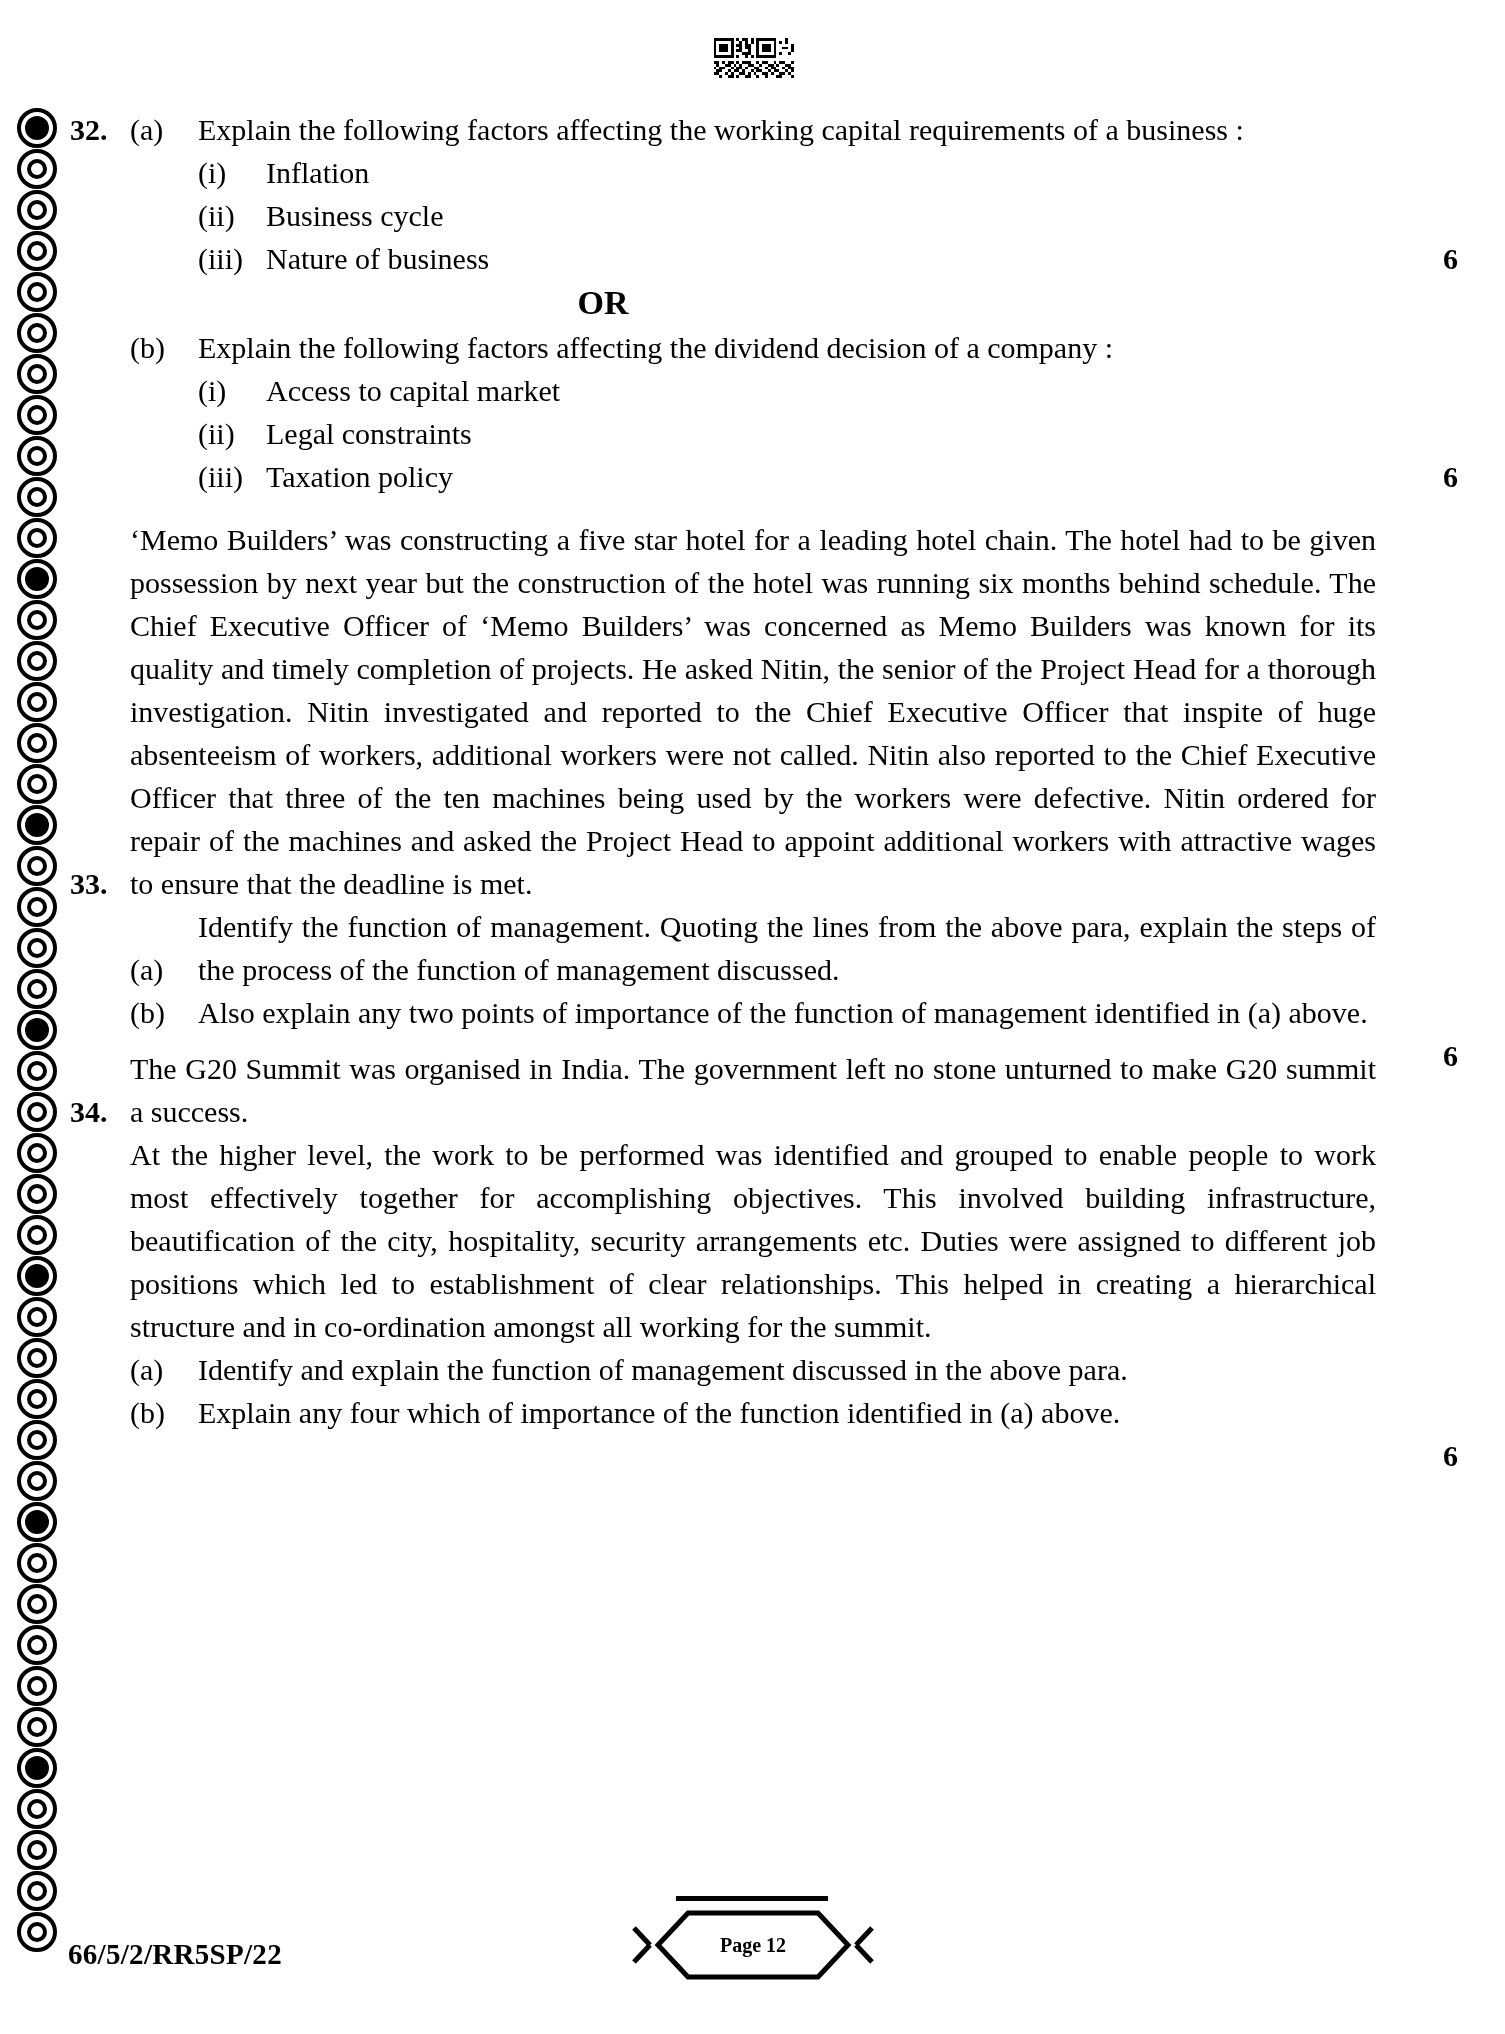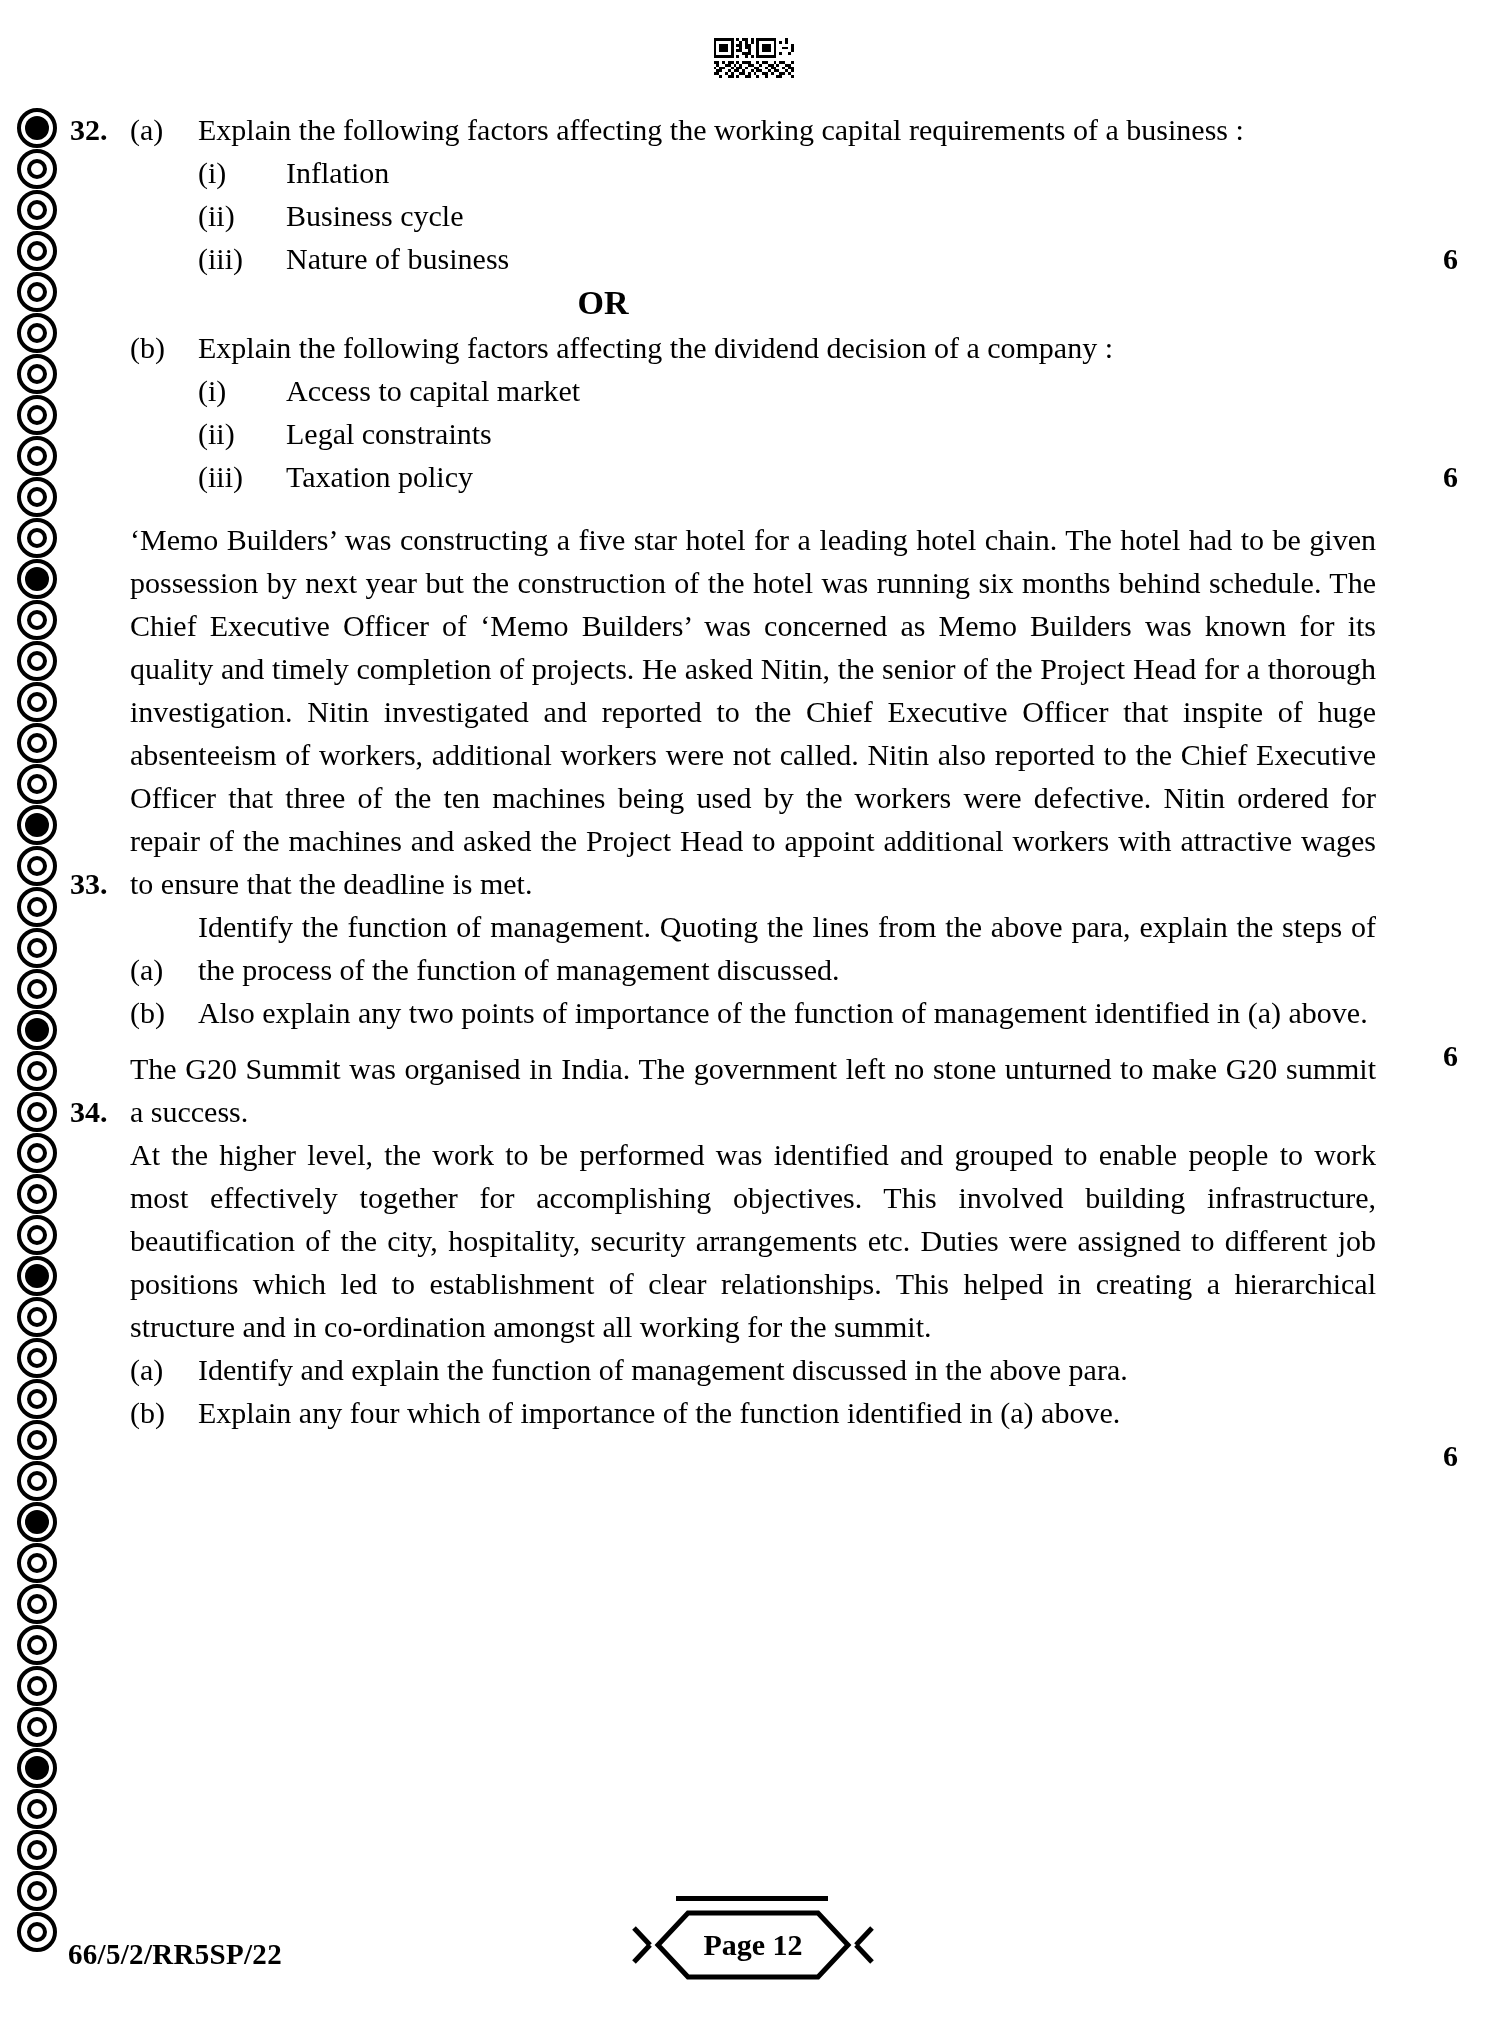--- a/index.html
+++ b/index.html
@@ -147,21 +147,21 @@
   .roman-item {
     display: flex;
     align-items: flex-start;
     font-size: 30px;
     line-height: 43px;
   }
   .roman-mark {
     width: 68px;
     flex: 0 0 68px;
   }
-  .roman-text { flex: 1 1 auto; margin-left: 20px; }
+  .roman-text { flex: 1 1 auto; }
 
   
   .marks {
     position: absolute;
     right: 10px;
     font-size: 30px;
     font-weight: 700;
     line-height: 43px;
   }
 
@@ -214,21 +214,21 @@
   .page-badge .hex svg { display: block; }
   .page-badge .plabel {
     position: absolute;
     left: 0;
     top: 14px;
     width: 250px;
     height: 70px;
     display: flex;
     align-items: center;
     justify-content: center;
-    font-size: 30px;
+    font-size: 20px;
     font-weight: 700;
   }
 </style>
 </head>
 <body>
 
 <div class="page">
 
   <div class="ring-strip" id="ringStrip">
       <div class="ring solid"></div>

